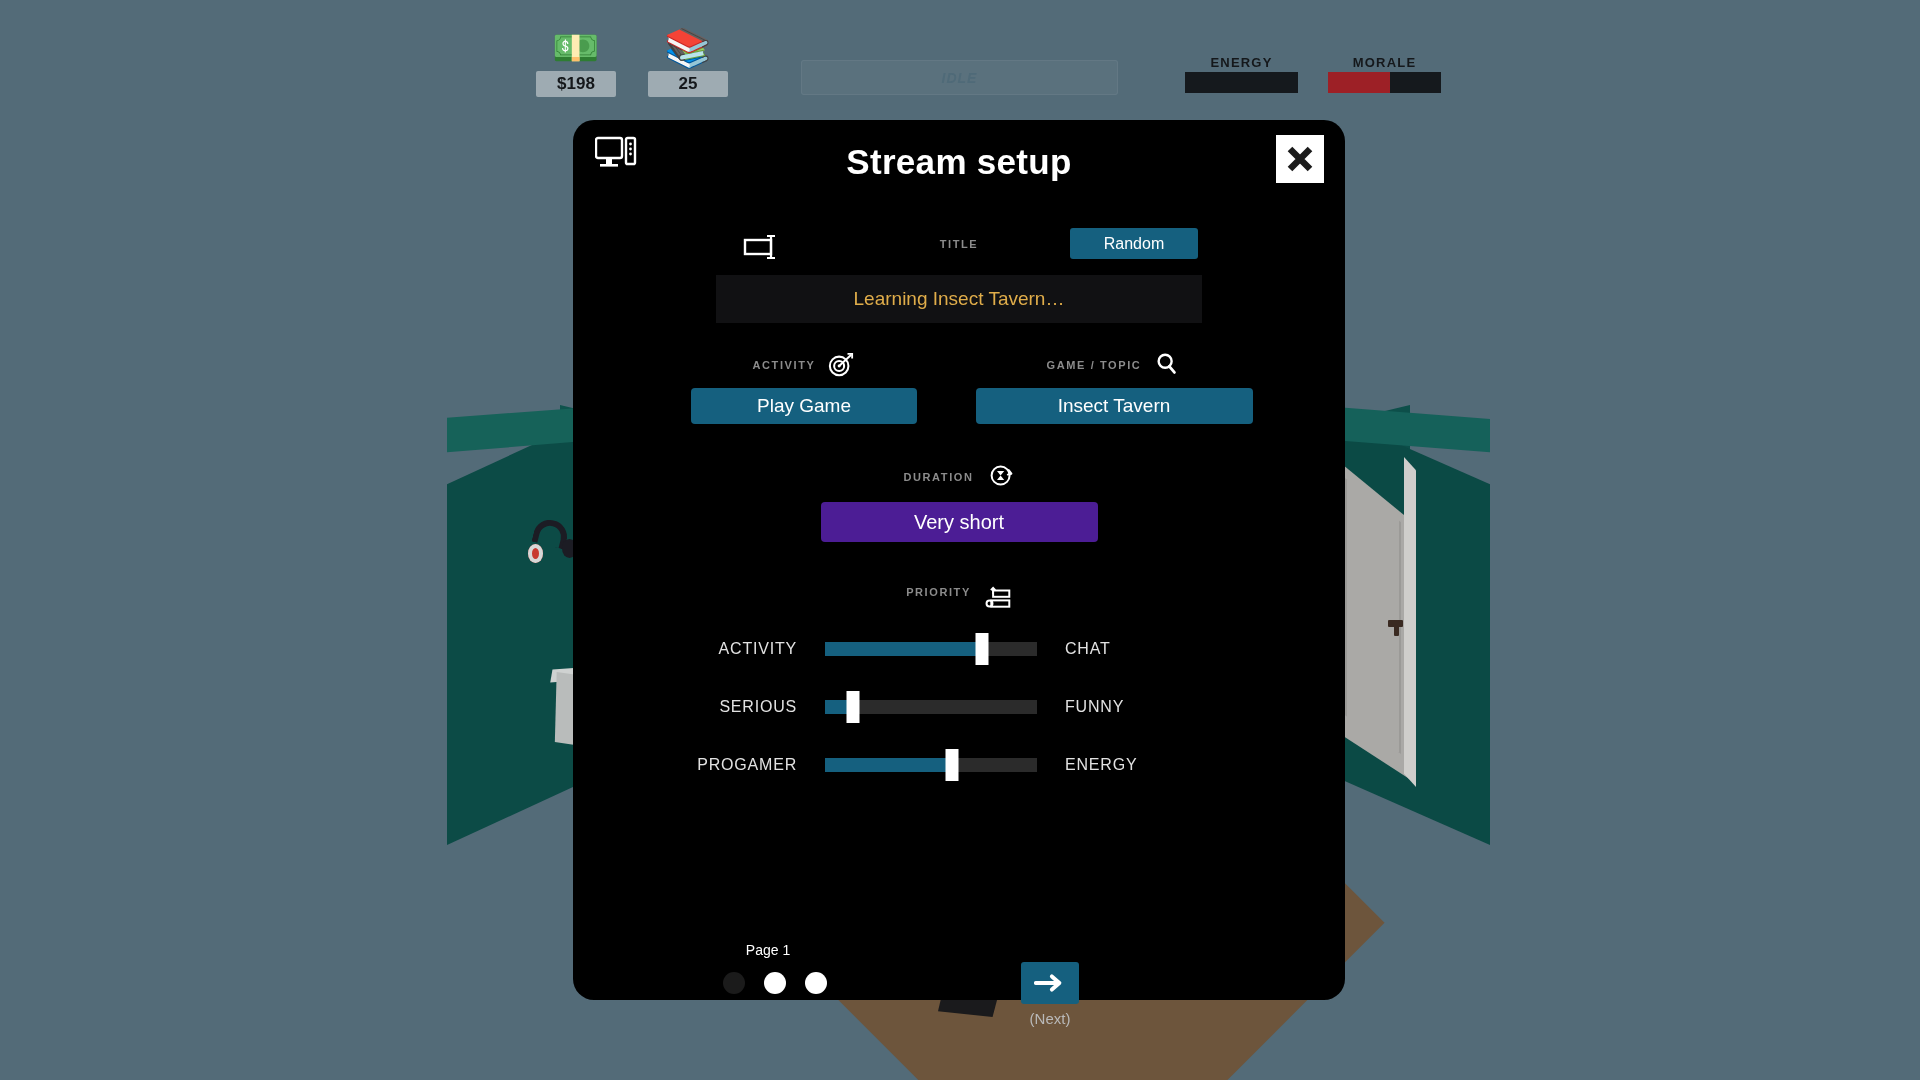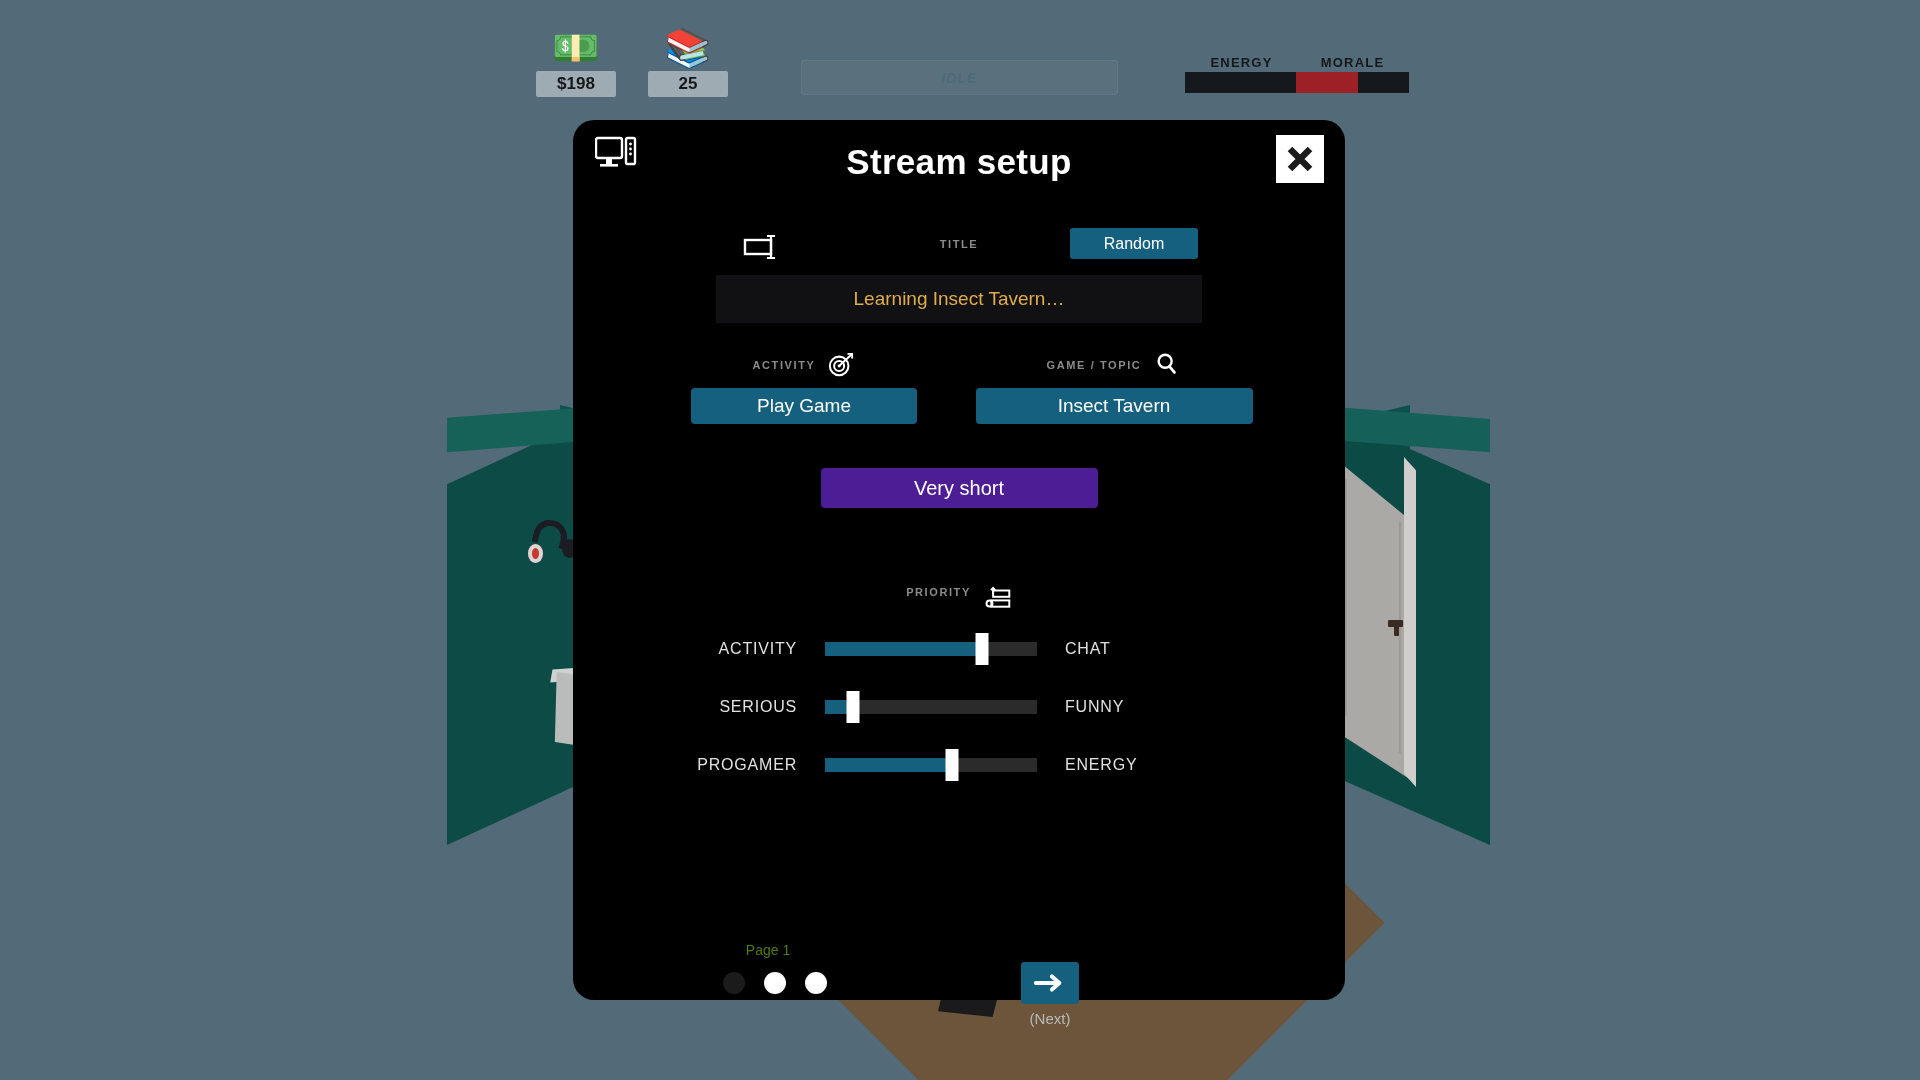--- a/index.html
+++ b/index.html
@@ -164,21 +164,21 @@
     color: #15181b; font-size: 13px; font-weight: bold;
     letter-spacing: 1.2px; margin-bottom: 2px;
   }
   .meter-track {
     width: 113px; height: 21px;
     background: #15191d;
     position: relative; overflow: hidden;
   }
   .meter-fill { position: absolute; left: 0; top: 0; height: 100%; }
   #meter-energy { left: 1185px; }
-  #meter-morale { left: 1296px; }
+  #meter-morale { left: 1328px; }
 
   
   .modal {
     position: absolute;
     left: 573px; top: 120px;
     width: 772px; height: 880px;
     background: #000;
     border-radius: 21px;
   }
   .modal-pcicon {
@@ -281,21 +281,21 @@
   .slider-thumb {
     position: absolute; top: -9px;
     width: 13px; height: 32px; background: #fff;
     transform: translateX(-50%);
     cursor: pointer;
   }
 
   
   .footer { position: absolute; left: 0; bottom: 38px; width: 100%; }
   .page-label {
-    color: #4d7c0f; font-size: 14px; text-align: center;
+    color: #ffffff; font-size: 14px; text-align: center;
     position: absolute; left: 0; top: -20px; width: 390px;
   }
   .dots {
     position: absolute; left: 150px; top: 10px;
     display: flex; gap: 19px;
   }
   .dot { width: 22px; height: 22px; border-radius: 50%; background: #fff; cursor: pointer; }
   .dot.current { background: #1b1b1b; }
   .next-wrap { position: absolute; left: 382px; top: 0; width: 190px; text-align: center; }
   .next-btn {
@@ -430,20 +430,30 @@
             <circle cx="12" cy="10" r="7" fill="none" stroke="#fff" stroke-width="2.6"></circle>
             <path d="M16.5 15.5 L22 22" stroke="#fff" stroke-width="3" stroke-linecap="round"></path>
           </svg>
         </span>
       </div>
       <button class="pick-btn wide">Insect Tavern</button>
     </div>
   </div>
 
   <div class="duration-block">
+    <div class="duration-head">
+      <span class="section-label">DURATION</span>
+      <span class="icon-slot">
+        <svg viewBox="0 0 30 30" width="27" height="27">
+          <circle cx="14" cy="15" r="10" fill="none" stroke="#fff" stroke-width="2.2"></circle>
+          <path d="M10 10 H18 L14 15 L18 20 H10 L14 15 Z" fill="#fff"></path>
+          <path d="M23 9 L26 13 L22 14" fill="none" stroke="#fff" stroke-width="2.2" stroke-linecap="round" stroke-linejoin="round"></path>
+        </svg>
+      </span>
+    </div>
     <button class="duration-btn">Very short</button>
   </div>
 
   <div class="priority-block">
     <div class="priority-head">
       <span class="section-label">PRIORITY</span>
       <span class="icon-slot">
         <svg viewBox="0 0 30 30" width="27" height="27">
           <rect x="9" y="5" width="18" height="7" fill="none" stroke="#fff" stroke-width="2.2"></rect>
           <rect x="7" y="16" width="20" height="7" fill="none" stroke="#fff" stroke-width="2.2"></rect>

